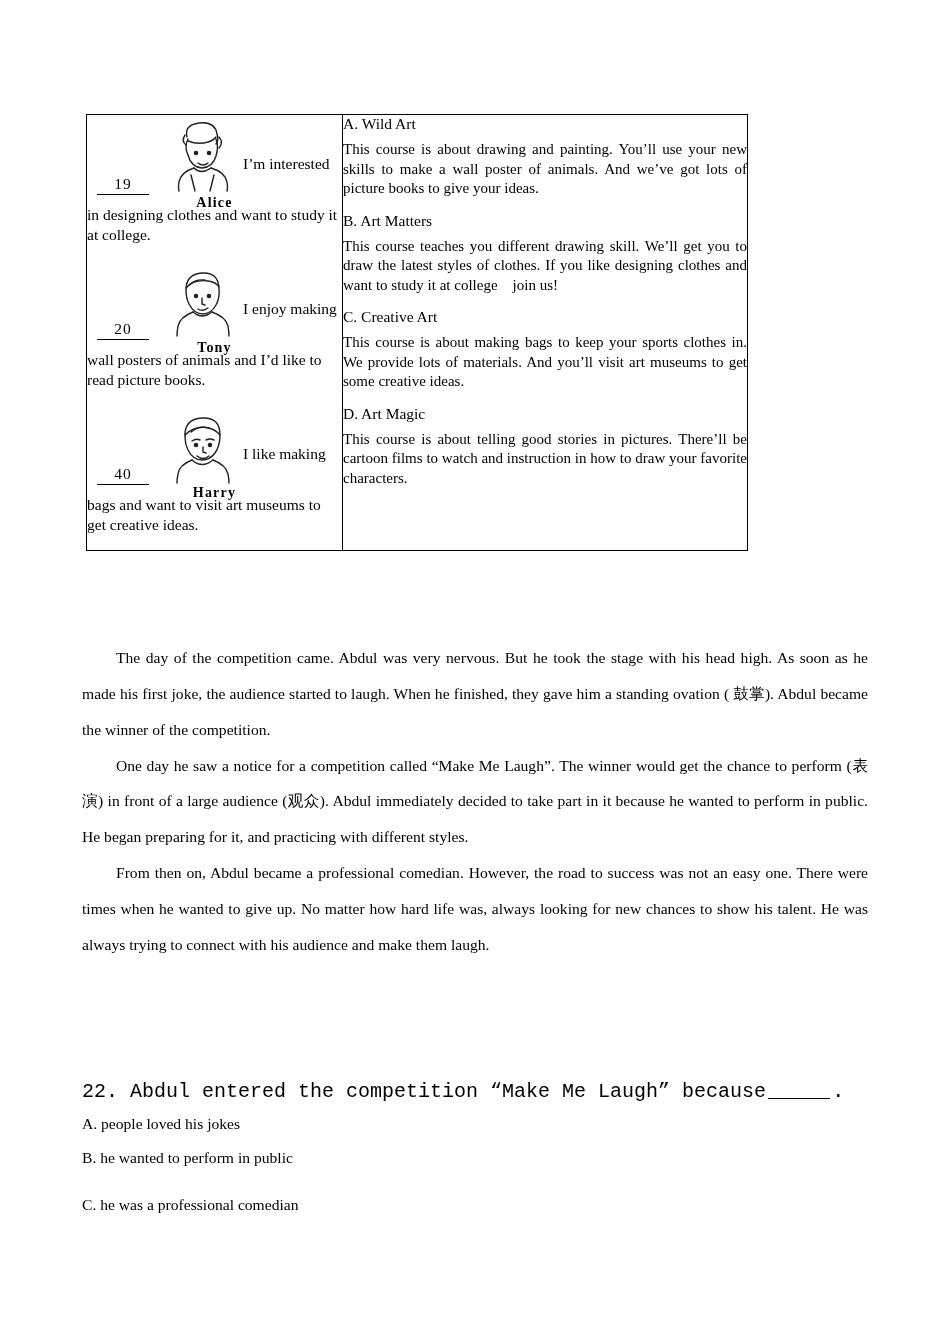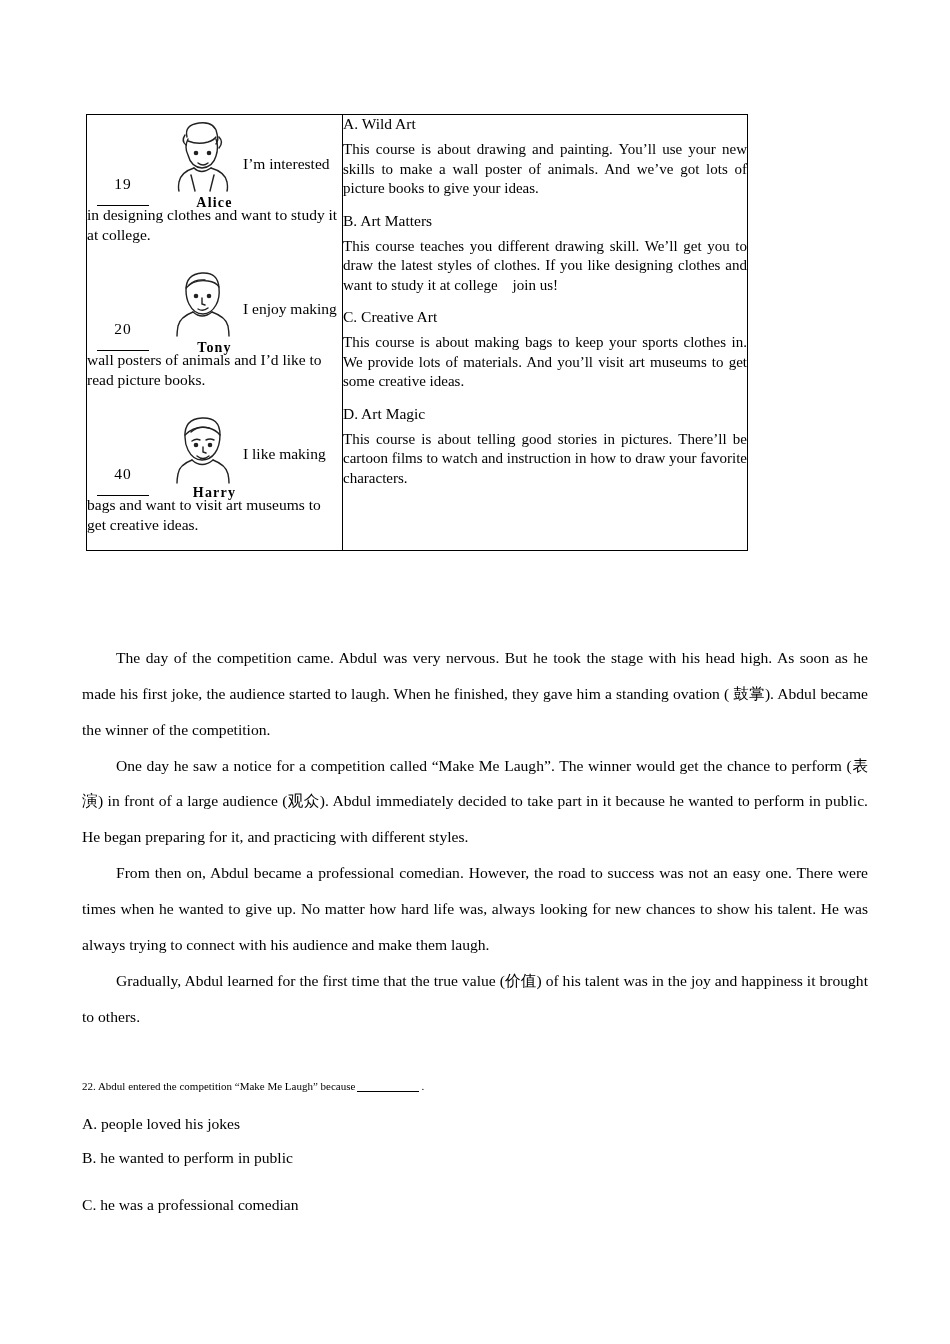--- a/index.html
+++ b/index.html
@@ -55,21 +55,21 @@
     position: relative;
     height: 96px;
   }
   .blank-num {
     position: absolute;
     left: 10px;
     top: 60px;
     font-size: 15.5px;
     letter-spacing: 1px;
     border-bottom: 1px solid #000;
-    padding: 0 4px 12px 4px;
+    padding: 0 4px 1px 4px;
     min-width: 44px;
     text-align: center;
   }
   .person-figure {
     position: absolute;
     left: 74px;
     top: 0;
     width: 80px;
     height: 94px;
     text-align: center;
@@ -124,21 +124,22 @@
     line-height: 2.3;
     text-align: justify;
     text-indent: 34px;
     margin: 0 0 0 0;
   }
 
   .q-stem {
     position: absolute;
     left: 82px;
     top: 1080px;
-    font-size: 11px;
+    font-size: 20px;
+    font-family: Liberation Mono, monospace;
   }
   .blank-inline {
     display: inline-block;
     width: 62px;
     border-bottom: 1px solid #000;
     vertical-align: -2px;
     margin: 0 2px;
   }
   .opt {
     position: absolute;
@@ -261,21 +262,20 @@
 
       </td>
     </tr>
   </tbody>
     </table>
 
   <div class="passage">
     <p class="para">The day of the competition came. Abdul was very nervous. But he took the stage with his head high. As soon as he made his first joke, the audience started to laugh. When he finished, they gave him a standing ovation ( 鼓掌). Abdul became the winner of the competition.</p>
     <p class="para">One day he saw a notice for a competition called “Make Me Laugh”. The winner would get the chance to perform (表演) in front of a large audience (观众). Abdul immediately decided to take part in it because he wanted to perform in public. He began preparing for it, and practicing with different styles.</p>
     <p class="para">From then on, Abdul became a professional comedian. However, the road to success was not an easy one. There were times when he wanted to give up. No matter how hard life was, always looking for new chances to show his talent. He was always trying to connect with his audience and make them laugh.</p>
-    <p class="para">Gradually, Abdul learned for the first time that the true value (价值) of his talent was in the joy and happiness it brought to others.</p>
   </div>
 
   <div class="q-stem">
     <span>22.  Abdul entered the competition “Make Me Laugh” because</span><span class="blank-inline"></span><span>.</span>
   </div>
 
   <div class="opt opt-a">A.  people loved his jokes</div>
   <div class="opt opt-b">B.  he wanted to perform in public</div>
   <div class="opt opt-c">C.  he was a professional comedian</div>
 

